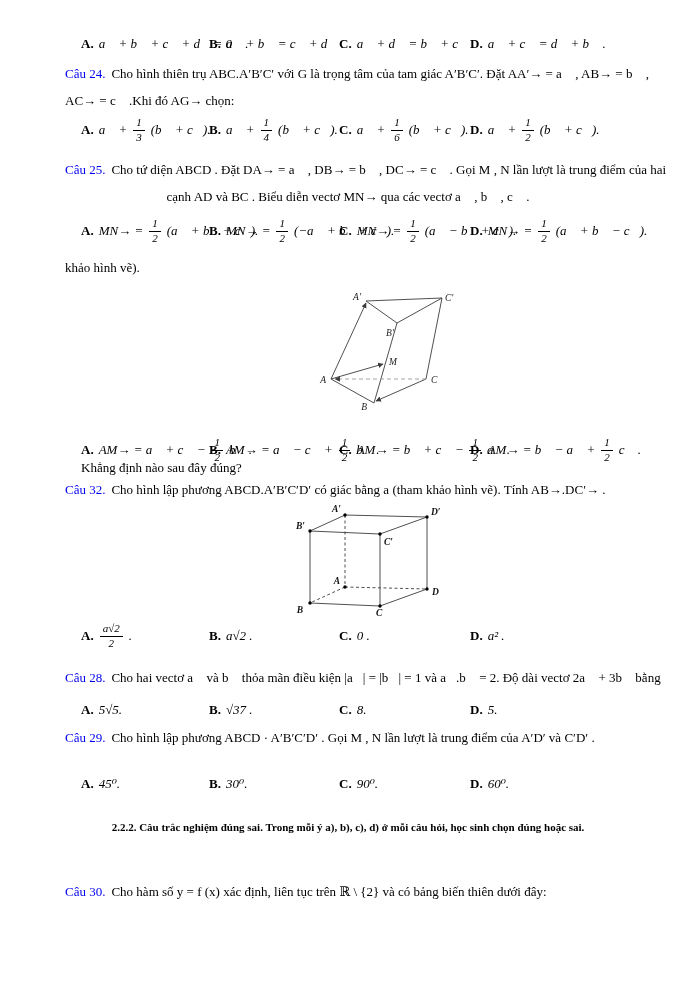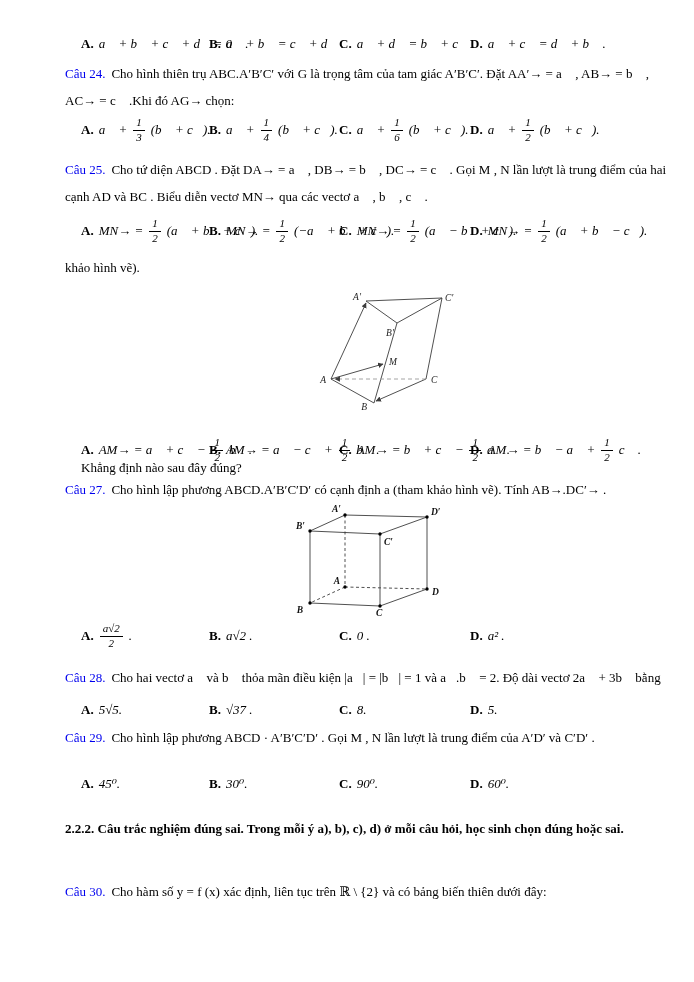--- a/index.html
+++ b/index.html
@@ -5,21 +5,21 @@
   html,body{margin:0;padding:0;}
   body{
     width:694px;height:982px;background:#ffffff;color:#000;
     font-family:"Liberation Serif","DejaVu Serif",serif;
     font-size:13px;
   }
   .page{position:relative;width:694px;height:982px;overflow:hidden;background:#fff;}
   .blk{position:absolute;left:65px;width:566px;}
   .line{white-space:nowrap;line-height:27px;margin:0;}
   .qnum{color:#0000ee;font-weight:normal;margin-right:6px;}
-  .h222{font-weight:bold;font-size:13px;white-space:nowrap;line-height:20px;}
+  .h222{font-weight:bold;font-size:11px;white-space:nowrap;line-height:20px;text-align:center;}
   .opts{
     position:absolute;left:65px;width:600px;
     display:grid;grid-template-columns:128px 130px 131px auto;
     padding-left:16px;align-items:center;
   }
   .opts.tall{min-height:40px;}
   .opts.short{min-height:24px;}
   .opt{display:flex;align-items:center;gap:5px;white-space:nowrap;}
   .olabel{font-weight:bold;}
   .m{font-style:italic;}
@@ -97,21 +97,21 @@
         <b class="olabel">D.</b>
         <i class="m">a⃗ +</i>
         <span class="frac">
           <span class="fn">1</span>
           <span class="fd">2</span>
         </span>
         <i class="m">(b⃗ + c⃗).</i>
       </span>
   </div>
 
-  <div class="blk" style="top:156px;">
+  <div class="blk" style="top:156px;text-align:center;">
     <p class="line"><b class="qnum">Câu 25.</b><span>Cho tứ diện ABCD . Đặt DA→ = a⃗ , DB→ = b⃗ , DC→ = c⃗ . Gọi M , N lần lượt là trung điểm của hai</span></p>
     <p class="line"><span>cạnh AD và BC . Biểu diễn vectơ MN→ qua các vectơ a⃗ , b⃗ , c⃗ .</span></p>
   </div>
   <div class="opts tall" style="top:211px;">
     <span class="opt">
         <b class="olabel">A.</b>
         <i class="m">MN→ =</i>
         <span class="frac">
           <span class="fn">1</span>
           <span class="fd">2</span>
@@ -216,21 +216,21 @@
         <i class="m">AM→ = b⃗ − a⃗ +</i>
         <span class="frac">
           <span class="fn">1</span>
           <span class="fd">2</span>
         </span>
         <i class="m">c⃗ .</i>
       </span>
   </div>
 
   <div class="blk" style="top:476px;">
-    <p class="line"><b class="qnum">Câu 27.</b><span>Cho hình lập phương ABCD.A′B′C′D′ có cạnh định a (tham khảo hình vẽ). Tính AB→.DC′→ .</span></p>
+    <p class="line"><b class="qnum">Câu 32.</b><span>Cho hình lập phương ABCD.A′B′C′D′ có giác bằng a (tham khảo hình vẽ). Tính AB→.DC′→ .</span></p>
   </div>
 
   <svg class="fig cube" style="top:503px;left:288px;" width="170" height="114" viewBox="0 0 170 114">
     <g>
       <line x1="57" y1="12" x2="139" y2="14"></line>
       <line x1="22" y1="28" x2="92" y2="31"></line>
       <line x1="22" y1="28" x2="57" y2="12"></line>
       <line x1="92" y1="31" x2="139" y2="14"></line>
       <line x1="22" y1="100" x2="92" y2="103"></line>
       <line x1="92" y1="103" x2="139" y2="86"></line>

